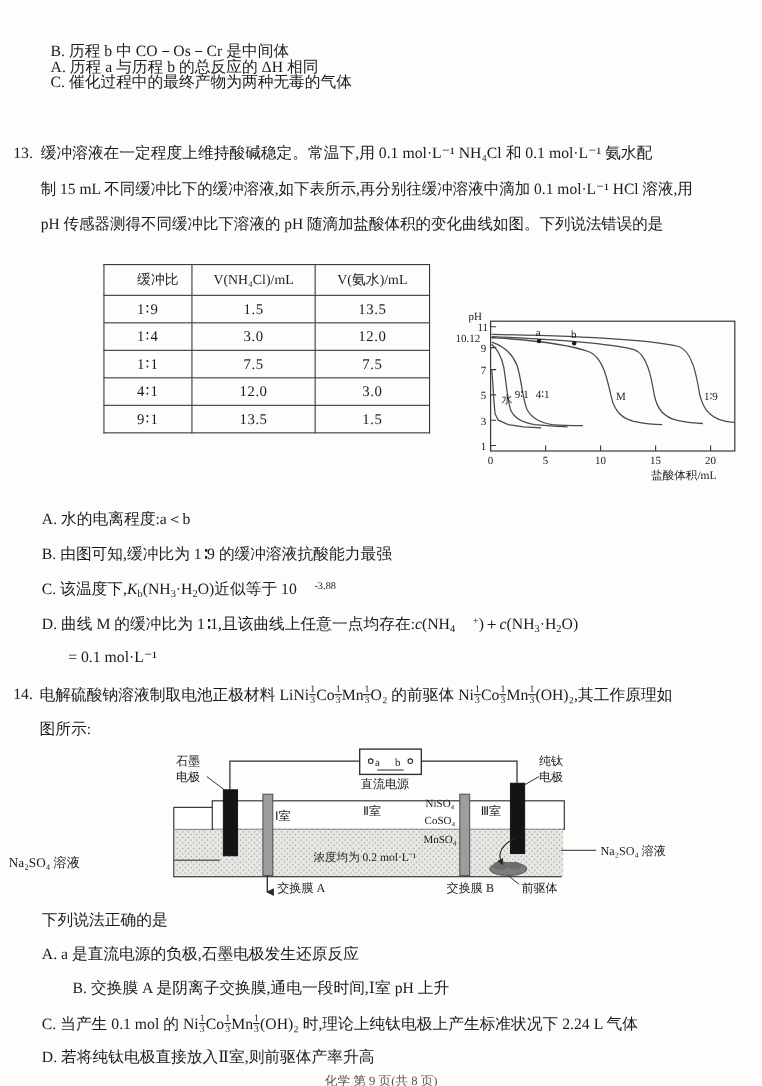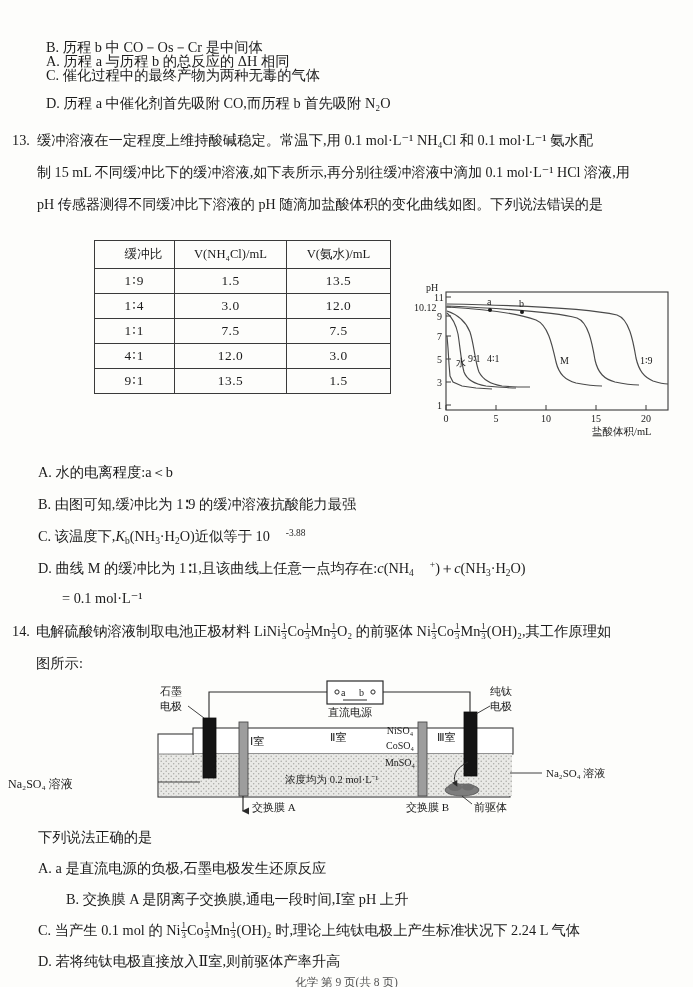--- a/index.html
+++ b/index.html
@@ -56,23 +56,20 @@
 
   <div class="abs" style="left:46px; top:10px;margin-top:42px;">
     <span class="line">A. 历程 a 与历程 b 的总反应的 ΔH 相同</span>
   </div>
   <div class="abs" style="left:46px; top:38px;">
     <span class="line">B. 历程 b 中 CO－Os－Cr 是中间体</span>
   </div>
   <div class="abs" style="left:46px; top:66px;text-align:right;">
     <span class="line">C. 催化过程中的最终产物为两种无毒的气体</span>
   </div>
-  <div class="abs" style="left:46px; top:94px;">
-    <span class="line">D. 历程 a 中催化剂首先吸附 CO,而历程 b 首先吸附 N₂O</span>
-  </div>
 
   <div class="abs" style="left:12px; top:131px;">
     <span class="line">13.</span>
   </div>
   <div class="abs" style="left:37px; top:131px;">
     <span class="line">缓冲溶液在一定程度上维持酸碱稳定。常温下,用 0.1 mol·L⁻¹ NH₄Cl 和 0.1 mol·L⁻¹ 氨水配</span>
   </div>
   <div class="abs" style="left:37px; top:163px; transform:scale(0.985,1); transform-origin:left top;">
     <span class="line">制 15 mL 不同缓冲比下的缓冲溶液,如下表所示,再分别往缓冲溶液中滴加 0.1 mol·L⁻¹ HCl 溶液,用</span>
   </div>

